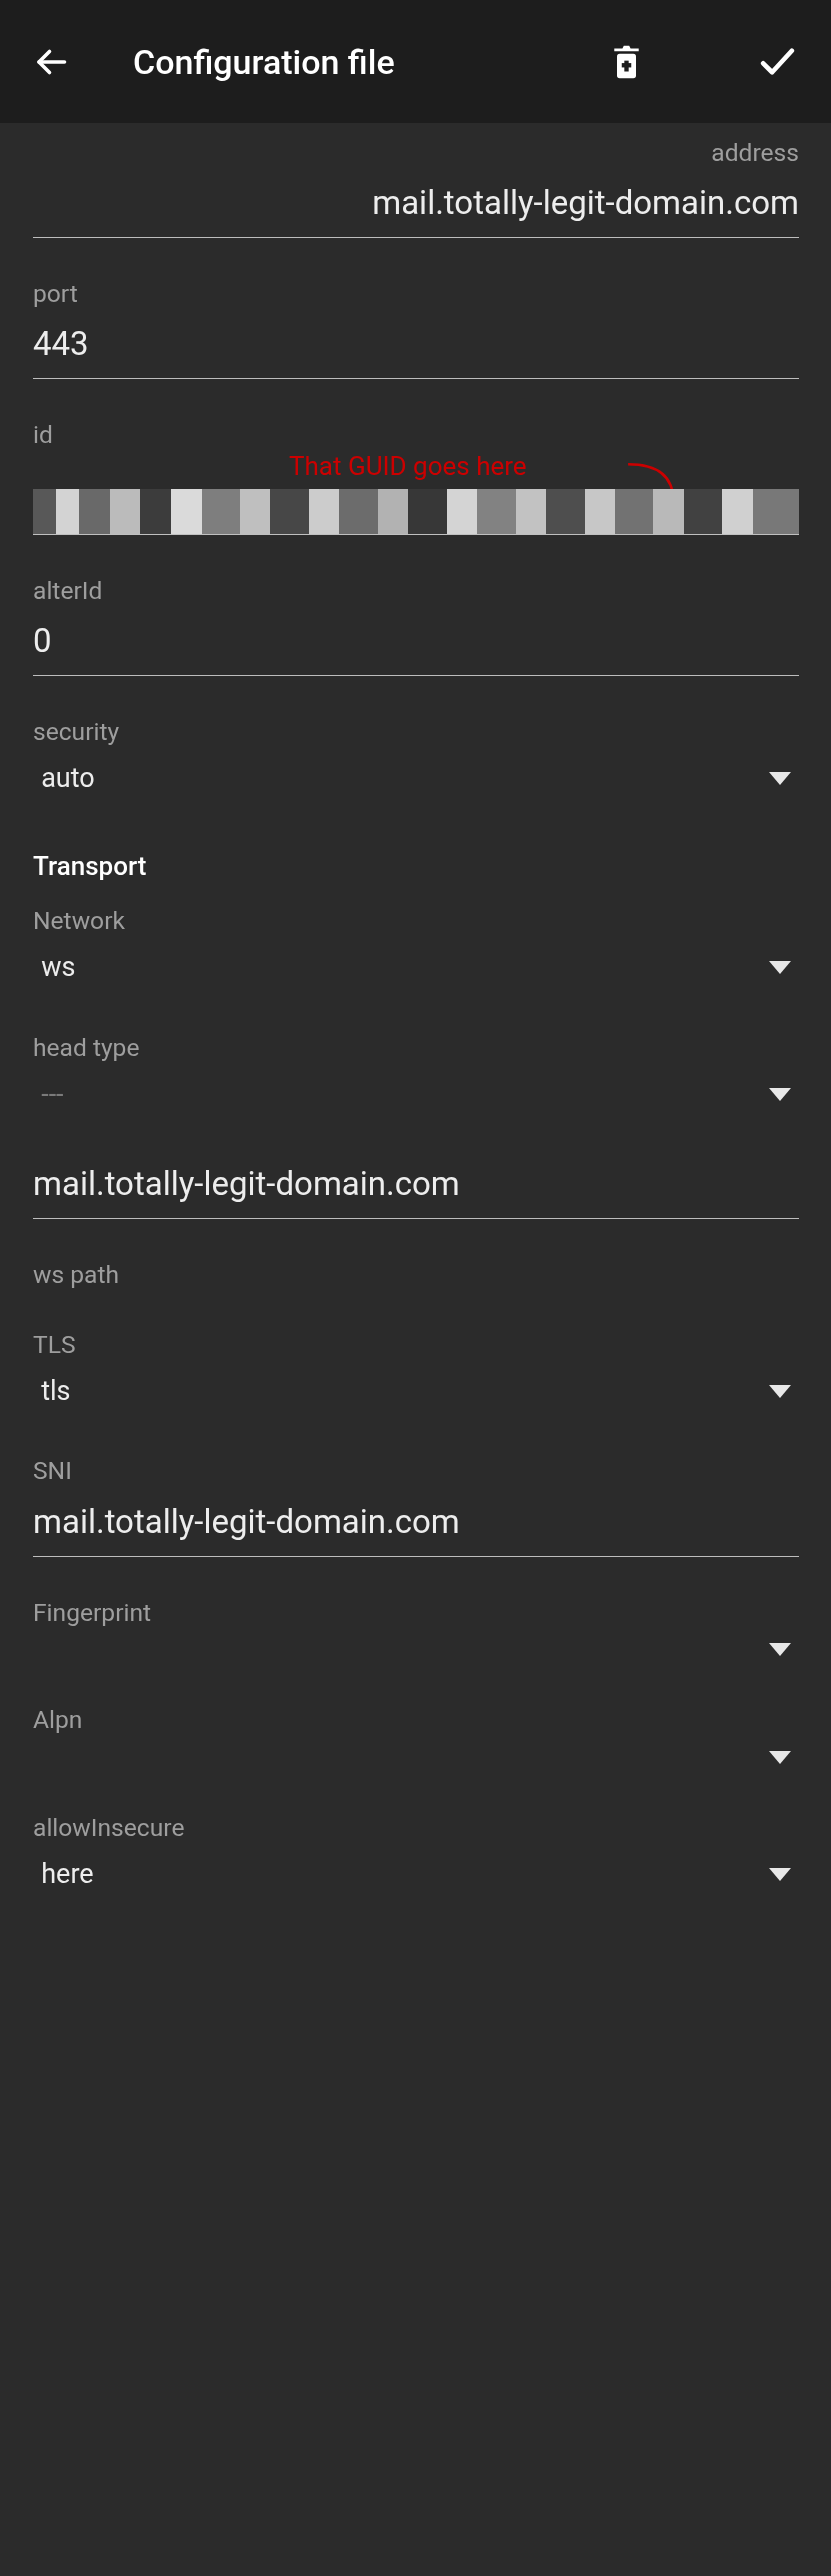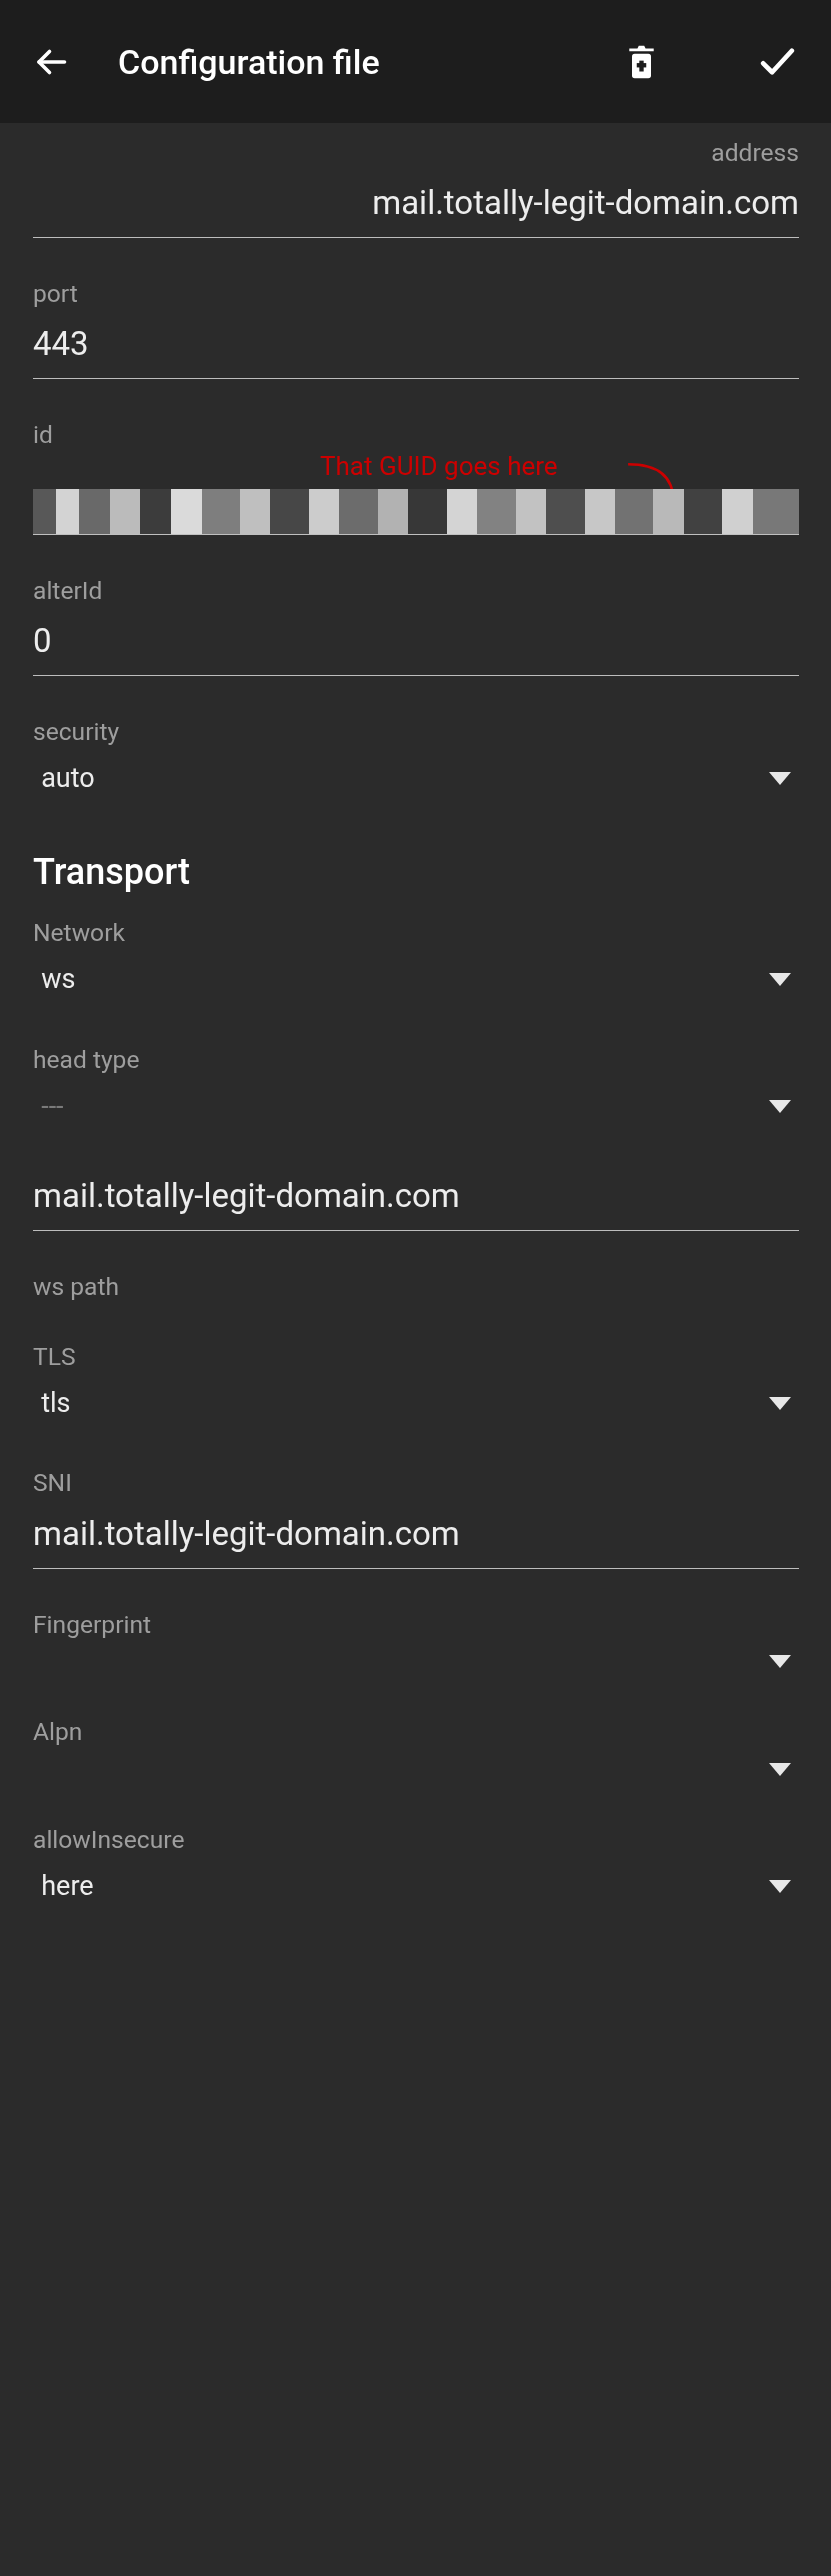--- a/index.html
+++ b/index.html
@@ -10,21 +10,21 @@
     color: #eeeeee;
   }
   .viewport { width: 832px; height: 2576px; background: #2b2b2b; }
 
   .appbar {
     height: 123px;
     background: #1d1d1d;
     display: flex;
     align-items: center;
     padding: 0 33px;
-    gap: 49px;
+    gap: 64px;
   }
   .appbar .title {
     flex: 1;
     font-size: 34px;
     font-weight: 500;
     color: #ffffff;
   }
   .appbar svg { display: block; }
 
   .content { padding: 0 33px 33px 33px; }
@@ -56,21 +56,21 @@
   }
   .caret {
     width: 0; height: 0;
     border-left: 11.5px solid transparent;
     border-right: 11.5px solid transparent;
     border-top: 13px solid #e8e8e8;
   }
   .select-row .placeholder { color: #7a7a7a; }
 
   .section-title {
-    font-size: 36px;
+    font-size: 26px;
     font-weight: 500;
     color: #ffffff;
     margin-top: 49px;
     margin-bottom: 24.6px;
   }
 
   
   .pixelated {
     height: 46px;
     width: 100%;
@@ -86,21 +86,21 @@
     border-bottom: 1.6px solid #bdbdbd;
   }
 
   .annot-wrap {
     position: relative;
     height: 0;
   }
   .annot-text {
     position: absolute;
     top: -9.9px;
-    left: 287px;
+    left: 256px;
     font-size: 26px;
     color: #cc0000;
     font-weight: 400;
     white-space: nowrap;
   }
   .annot-arrow {
     position: absolute;
     top: -4.9px;
     left: 591px;
   }

